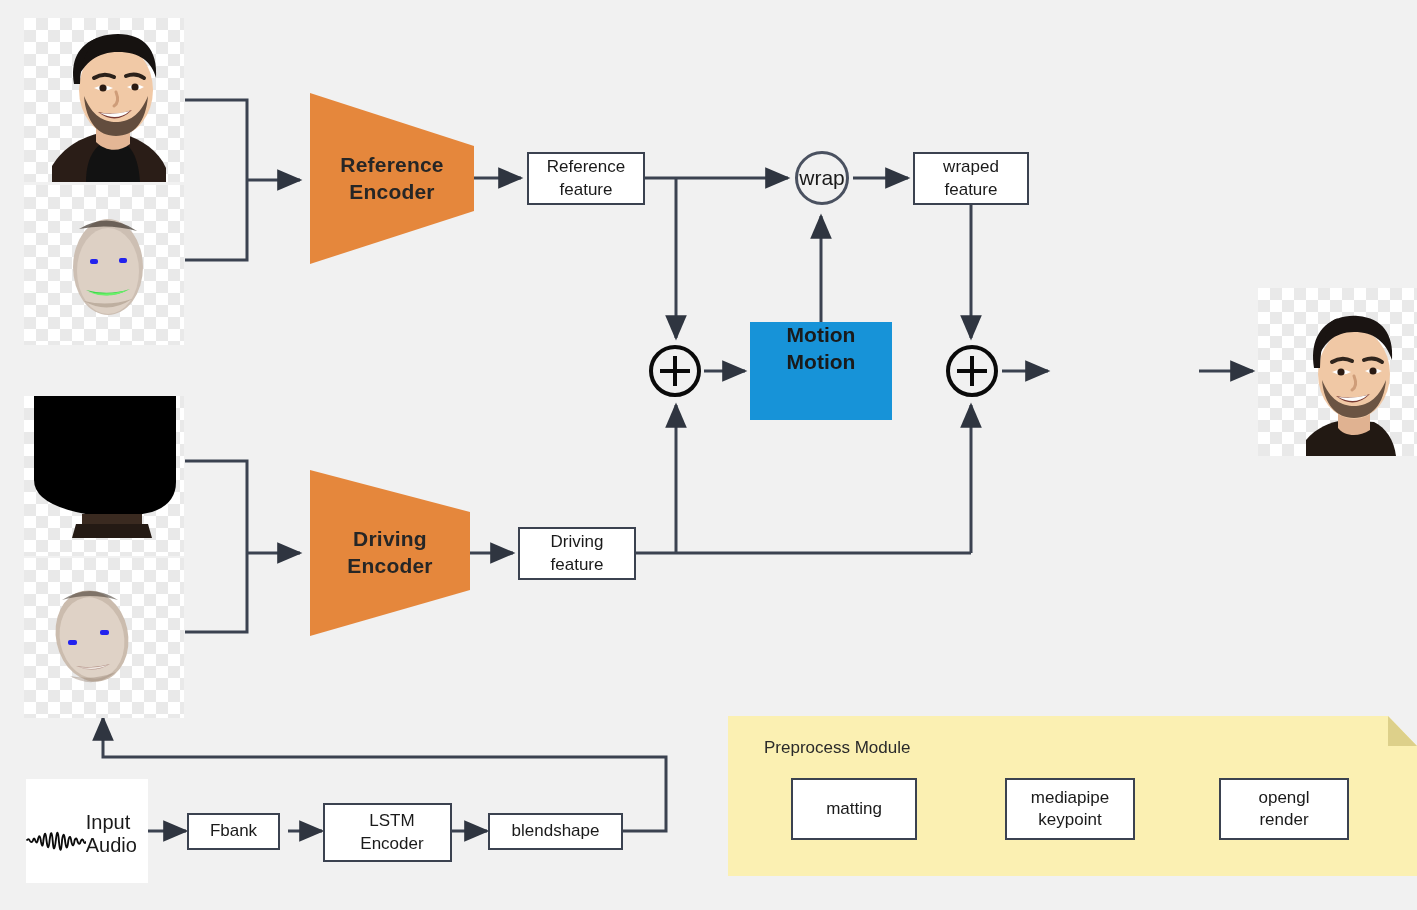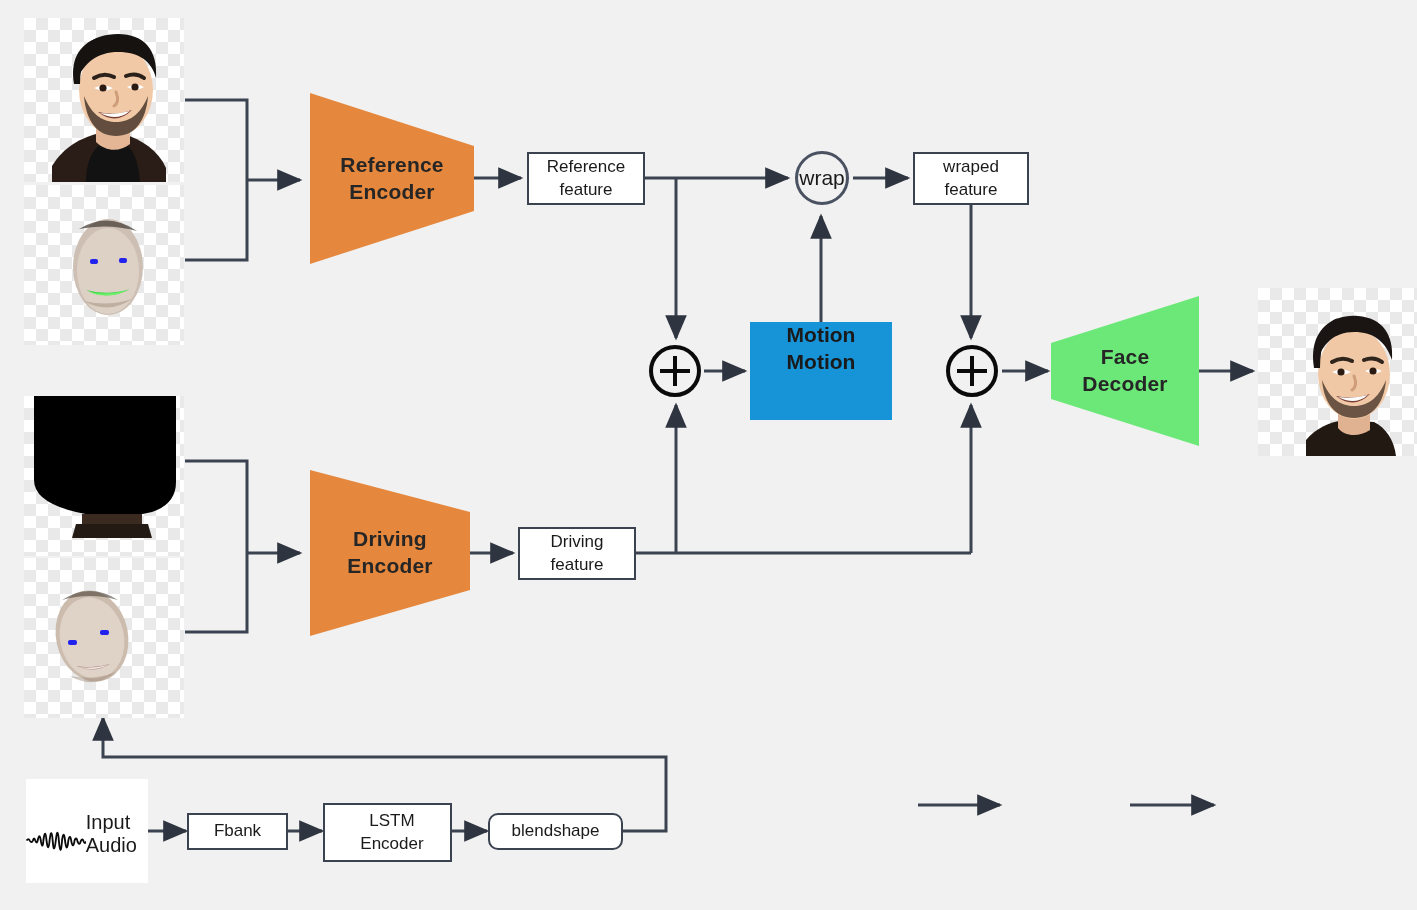--- a/index.html
+++ b/index.html
@@ -239,29 +239,20 @@
       <div>Motion</div>
       <div>Motion</div>
     </div>
   </div>
 
   <div class="circ circ-plus" style="left:946px;top:345px;width:52px;height:52px;">
     <span class="v"></span>
     <span class="h"></span>
   </div>
 
-  <div class="trap" style="left:1051px;top:296px;width:148px;height:150px;">
-    <svg class="shape" viewBox="0 0 148 150" preserveAspectRatio="none">
-      <polygon points="148,0 0,47 0,103 148,150" fill="#6be878"></polygon>
-    </svg>
-    <div class="lbl">
-      <div>Face</div>
-      <div>Decoder</div>
-    </div>
-  </div>
 
   <div class="thumb checker" style="left:1258px;top:288px;width:159px;height:168px;">
     <svg viewBox="0 0 159 168" width="159" height="168">
       <path d="M48,168 L48,152 C58,140 72,134 86,132 L116,134 C128,140 136,152 138,168 Z" fill="#221913"></path>
       <path d="M80,120 L112,120 L112,142 C100,150 86,148 80,140 Z" fill="#e0b291"></path>
       <ellipse cx="96" cy="86" rx="36" ry="45" fill="#f0c8a5"></ellipse>
       <path d="M64,92 C66,116 78,130 96,130 C114,130 126,116 128,92 C120,112 108,118 96,118 C84,118 72,112 64,92 Z" fill="#4d3a2d" opacity="0.82"></path>
       <path d="M58,76 C54,40 76,26 100,28 C124,30 136,46 134,72 C128,54 116,44 96,44 C76,44 64,56 58,76 Z" fill="#1a1412"></path>
       <path d="M56,80 C52,56 60,38 80,30 C68,42 62,58 62,80 Z" fill="#1a1412"></path>
       <path d="M74,74 q10,-6 20,-1" stroke="#30251d" stroke-width="4" fill="none" stroke-linecap="round"></path>
@@ -295,29 +286,56 @@
 
   <div class="audio-card" style="left:26px;top:779px;width:122px;height:104px;">
     <svg class="wave" width="96" height="44" viewBox="0 0 96 44">
       <g fill="#0b0b0b">
         <path d="M1,23 q3,-5 5,0 q3,5 5,0 q2,-7 4,0 q3,7 4,-1 q3,-13 5,2 q3,15 4,-2 q3,-21 5,1 q3,22 5,-1 q3,-23 5,2 q2,24 5,-2 q3,-25 5,3 q3,27 5,-3 q3,-18 5,3 q3,19 5,-2 q3,-13 5,2 q3,12 5,-2 q3,-8 5,2 q3,7 5,-1 q3,-6 5,1 q2,4 4,-1" stroke="#0b0b0b" stroke-width="3" fill="none" stroke-linejoin="round"></path>
       </g>
     </svg>
     <div class="cap">Input Audio</div>
   </div>
 
-  <div class="box" style="left:187px;top:813px;width:101px;height:37px;">
+  <div class="box" style="left:187px;top:813px;width:93px;height:37px;">
     <span>Fbank</span>
   </div>
 
   <div class="box" style="left:323px;top:803px;width:129px;height:59px;padding-left:9px;">
     <div>
       <div>LSTM</div>
       <div>Encoder</div>
     </div>
   </div>
 
-  <div class="box" style="left:488px;top:813px;width:135px;height:37px;border-radius:10px;">
+  <div class="box" style="left:488px;top:813px;width:135px;height:37px;">
     <span>blendshape</span>
   </div>
 
+  <div id="preprocess-panel">
+    <svg class="pp-bg" viewBox="0 0 689 160" preserveAspectRatio="none">
+      <path d="M0,0 L660,0 L689,30 L689,160 L0,160 Z" fill="#fbf0b2"></path>
+      <path d="M660,0 L689,30 L660,30 Z" fill="#ddd08a"></path>
+    </svg>
+    <div class="pp-title">Preprocess Module</div>
+
+    <div class="box" style="left:63px;top:62px;width:126px;height:62px;">
+      <div>
+        <div>matting</div>
+      </div>
+    </div>
+
+    <div class="box" style="left:277px;top:62px;width:130px;height:62px;">
+      <div>
+        <div>mediapipe</div>
+        <div>keypoint</div>
+      </div>
+    </div>
+
+    <div class="box" style="left:491px;top:62px;width:130px;height:62px;">
+      <div>
+        <div>opengl</div>
+        <div>render</div>
+      </div>
+    </div>
+  </div>
 
 </div>
 
 </body></html>

